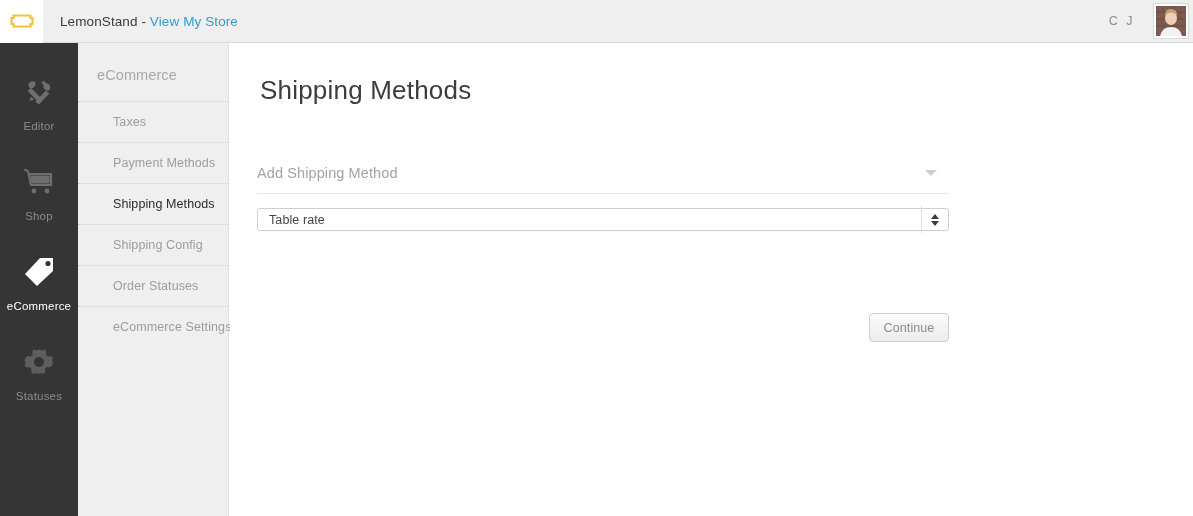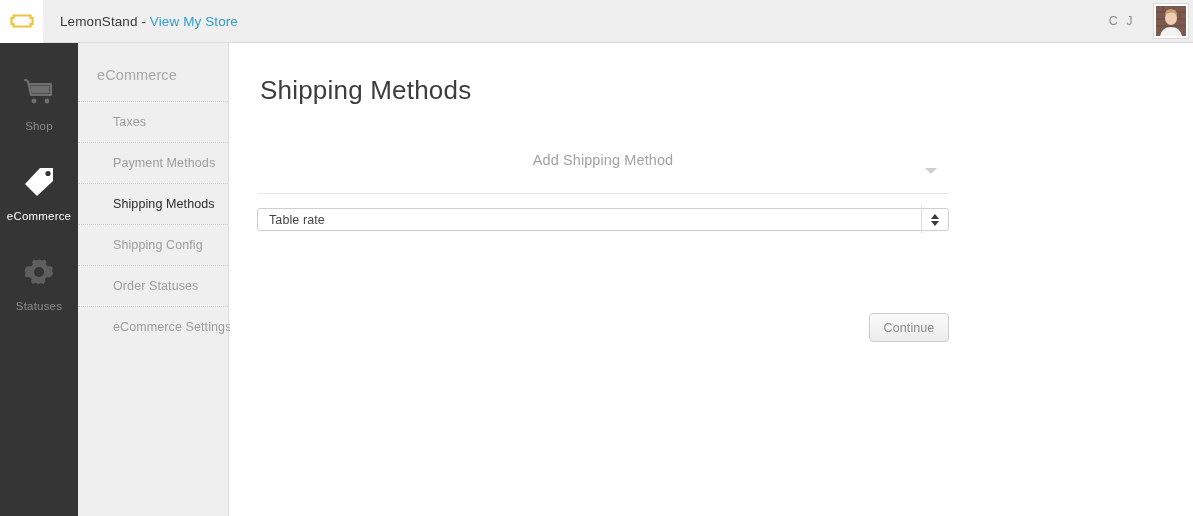--- a/index.html
+++ b/index.html
@@ -162,21 +162,20 @@
   .add-method-row {
     position: absolute;
     top: 109px;
     left: 27px;
     width: 692px;
     height: 42px;
     border-bottom: 1px solid #e6e6e6;
     display: flex;
     align-items: center;
     cursor: pointer;
-    flex-direction: column;
   }
   .add-method-label {
     font-size: 14.5px;
     color: #a3a3a3;
     letter-spacing: 0.1px;
   }
   .add-method-caret {
     margin-left: auto;
     margin-right: 12px;
     width: 0; height: 0;
@@ -288,20 +287,38 @@
             <path d="M4 30 q2 -9 11 -9 q9 0 11 9 z" fill="#f2f2f2"></path>
           </svg>
         </span>
       </div>
     </div>
   </div>
 
   <nav class="primary-nav">
 
 
+    <div class="pnav-item">
+      <span class="pnav-icon">
+        <svg width="32" height="32" viewBox="0 0 32 32">
+          <g fill="#6f6f6f">
+            <path d="M6 7 q3 -3 6.5 -0.5 l0 3 l-2.5 2.5 l-3 0 q-2.5 -2 -1 -5 z"></path>
+            <rect x="10" y="11" width="4.6" height="17" transform="rotate(-45 12.3 19.5)"></rect>
+            <path d="M25.5 8 q3 3 0.5 6.5 l-3 0 l-2.5 -2.5 l0 -3 q2 -2.5 5 -1 z"></path>
+            <rect x="17" y="14" width="4.6" height="15" transform="rotate(45 19.3 21.5)"></rect>
+            <path d="M23 5 l4 4 l-4.5 4.5 l-4 -4 z" opacity="0"></path>
+          </g>
+          <g fill="#6f6f6f">
+            <path d="M20.5 4.5 l7 7 l-2.2 2.2 l-7 -7 z"></path>
+            <path d="M6.5 25 l1.5 -4.5 l3 3 z"></path>
+          </g>
+        </svg>
+      </span>
+      <span class="pnav-label">Editor</span>
+    </div>
 
     <div class="pnav-item">
       <span class="pnav-icon">
         <svg width="34" height="30" viewBox="0 0 34 30">
           <path d="M3 3 q3 0 3.5 3 L9 18 L29 18 L29 7 L7 7" fill="none" stroke="#6f6f6f" stroke-width="2.2" stroke-linecap="round" stroke-linejoin="round"></path>
           <path d="M8.5 8.5 L27.5 8.5 L27.5 16.5 L9.5 16.5 z" fill="#6f6f6f"></path>
           <circle cx="12" cy="24" r="2.4" fill="#6f6f6f"></circle>
           <circle cx="25" cy="24" r="2.4" fill="#6f6f6f"></circle>
         </svg>
       </span>

